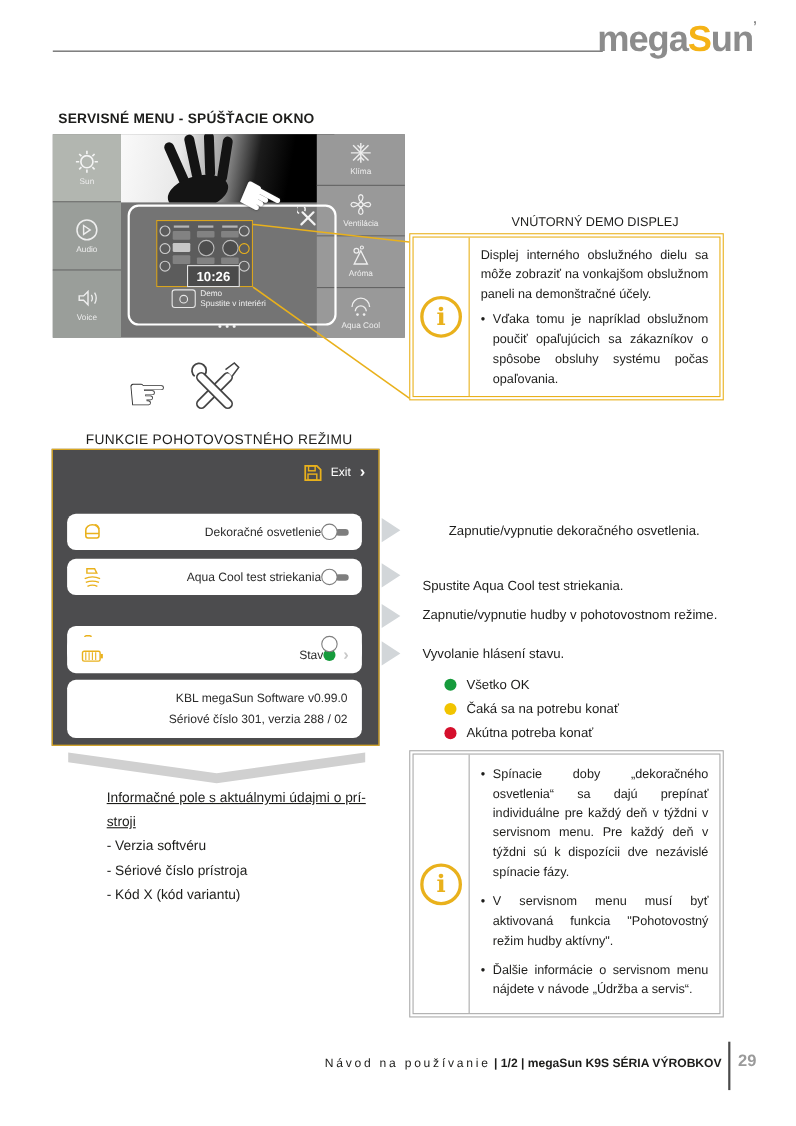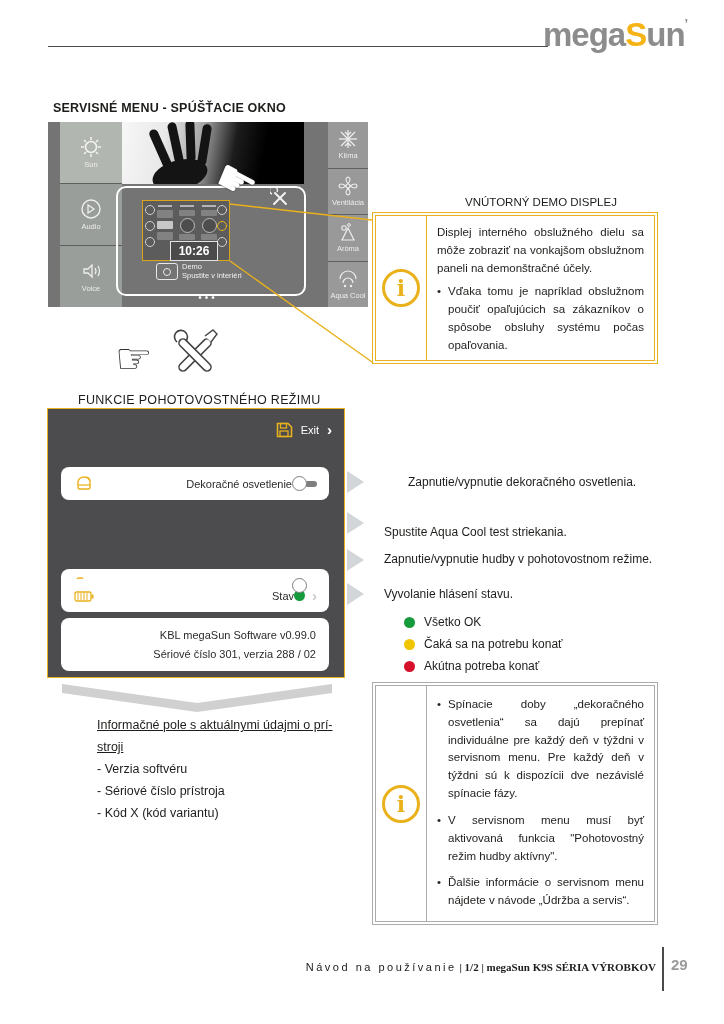--- a/index.html
+++ b/index.html
@@ -7,22 +7,22 @@
         font-family:"Liberation Sans",sans-serif;color:#1d1d1b;}
   .abs{position:absolute;}
   
   .hrule{left:48px;top:46px;width:500px;height:1px;background:#4a4a4a;}
   .logo{left:543px;top:16px;font-size:33px;font-weight:bold;letter-spacing:-1px;color:#8c8c8c;}
   .logo .s{color:#f5b316;}
   .logo .mark{font-size:13px;vertical-align:18px;color:#8c8c8c;}
   .h1{left:53px;top:101px;font-size:12.5px;font-weight:bold;letter-spacing:.2px;}
   
   .shot{left:48px;top:122px;width:320px;height:185px;background:#747474;}
-  .lmenu{left:12px;top:0;width:62px;height:185px;display:flex;flex-direction:column;}
-  .rmenu{right:0;top:0;width:40px;height:185px;display:flex;flex-direction:column;}
+  .lmenu{left:0;top:0;width:62px;height:185px;display:flex;flex-direction:column;}
+  .rmenu{right:0;top:0;width:80px;height:185px;display:flex;flex-direction:column;}
   .mcell{flex:1;display:flex;flex-direction:column;align-items:center;justify-content:center;
          gap:2px;border-bottom:1px solid #5f5f5f;background:#9a9e9a;}
   .rmenu .mcell{background:#999;}
   .mcell:last-child{border-bottom:none;}
   .mcell.sel{background:#b2b6b0;}
   .mlabel{font-size:7.5px;color:#ededed;}
   .photo{left:62px;top:0;width:194px;height:62px;
          background:linear-gradient(100deg,#fafafa 0%,#e9e9e9 28%,#a5a5a5 46%,#1c1c1c 63%,#000 78%);overflow:hidden;}
   .finger{position:absolute;background:#141414;border-radius:5px;width:9px;height:42px;}
   .palm{position:absolute;background:#141414;border-radius:50%;width:56px;height:30px;left:42px;top:38px;transform:rotate(-14deg);}
@@ -80,21 +80,21 @@
   .desc{left:384px;width:335px;font-size:12px;}
   .legend{left:404px;display:flex;align-items:center;gap:9px;font-size:12px;}
   .ldot{width:11px;height:11px;border-radius:50%;}
   .ldot.g{background:#169b3c;}.ldot.y{background:#f1c400;}.ldot.r{background:#d50f2c;}
   
   .note{left:97px;top:714px;width:255px;font-size:12.5px;line-height:22px;}
   .note .u{text-decoration:underline;}
   
   .f-text{left:250px;top:961px;width:406px;text-align:right;font-size:11px;white-space:nowrap;}
   .f-text .sp{letter-spacing:2.5px;}
-  .f-text .bd{font-weight:bold;letter-spacing:0;font-family:Liberation Serif, serif;}
+  .f-text .bd{font-weight:bold;letter-spacing:0;}
   .f-bar{left:662px;top:947px;width:1.5px;height:44px;background:#4a4a4a;}
   .f-num{left:671px;top:956px;font-size:15px;font-weight:bold;color:#9a9a9a;}
   svg{display:block;}
   .overlay{position:absolute;left:0;top:0;pointer-events:none;}
 </style>
 </head>
 <body>
 
 <div id="page">
 
@@ -269,20 +269,31 @@
         <path d="M13 4 a4 4 0 0 1 4 4" fill="none" stroke="#e9b11c" stroke-width="1.2"></path>
         <line x1="5" y1="12" x2="17" y2="12" stroke="#e9b11c" stroke-width="1.2"></line>
       </svg>
       <span class="lbl">Dekoračné osvetlenie</span>
       <div class="toggle">
         <div class="tg-c"></div>
         <div class="tg-b"></div>
       </div>
     </div>
 
+    <div class="prow" style="top:99px;">
+      <svg class="rowicon" viewBox="0 0 22 22">
+        <path d="M6 3 h7 l2 4 h-9 z" fill="none" stroke="#e9b11c" stroke-width="1.3"></path>
+        <path d="M4 12 q7 -3 14 0 M5 15.5 q6 -2.5 12 0 M6.5 19 q4.5 -2 9 0" fill="none" stroke="#e9b11c" stroke-width="1.2"></path>
+      </svg>
+      <span class="lbl">Aqua Cool test striekania</span>
+      <div class="toggle">
+        <div class="tg-c"></div>
+        <div class="tg-b"></div>
+      </div>
+    </div>
 
     <div class="prow" style="top:136px;margin-top:24px;">
       <svg class="rowicon" viewBox="0 0 22 22">
         <rect x="4" y="3" width="6" height="16" rx="1.5" fill="none" stroke="#e9b11c" stroke-width="1.3"></rect>
         <rect x="12" y="6" width="6" height="13" rx="1.5" fill="none" stroke="#e9b11c" stroke-width="1.3"></rect>
         <line x1="5.5" y1="14" x2="8.5" y2="14" stroke="#e9b11c" stroke-width="1"></line>
         <line x1="13.5" y1="15" x2="16.5" y2="15" stroke="#e9b11c" stroke-width="1"></line>
       </svg>
       <span class="lbl">Pohotovostný režim Hudba aktívny</span>
       <div class="toggle">

